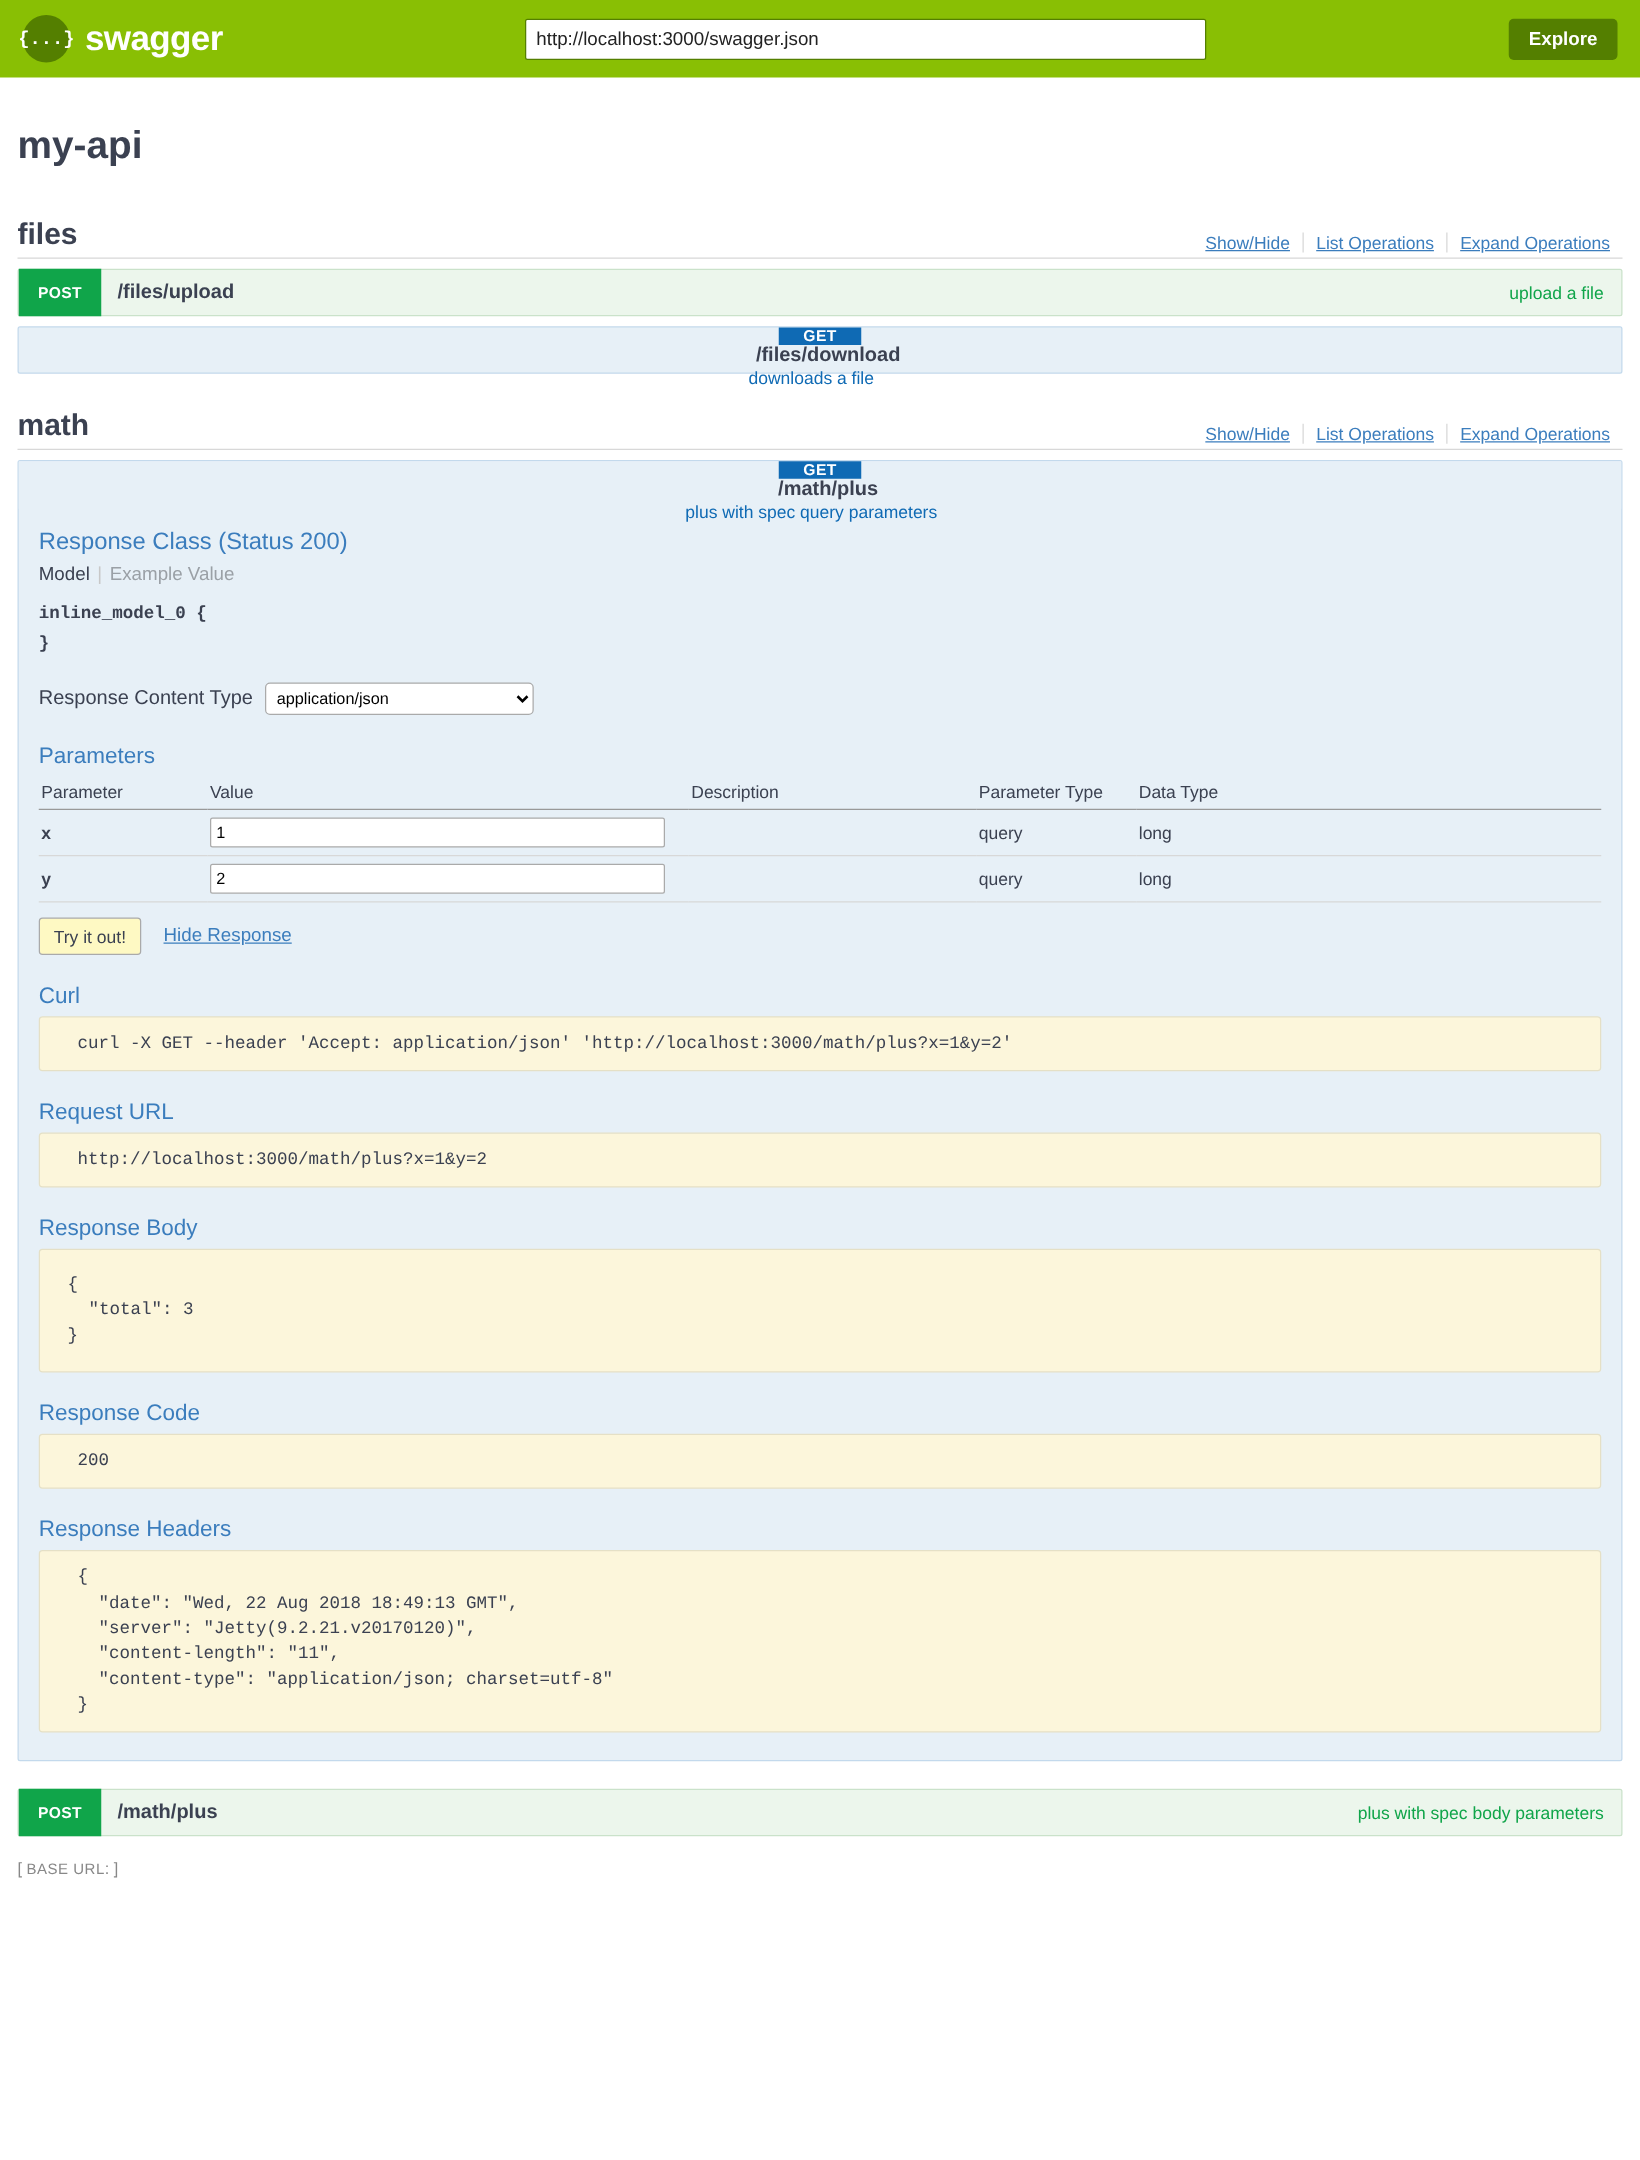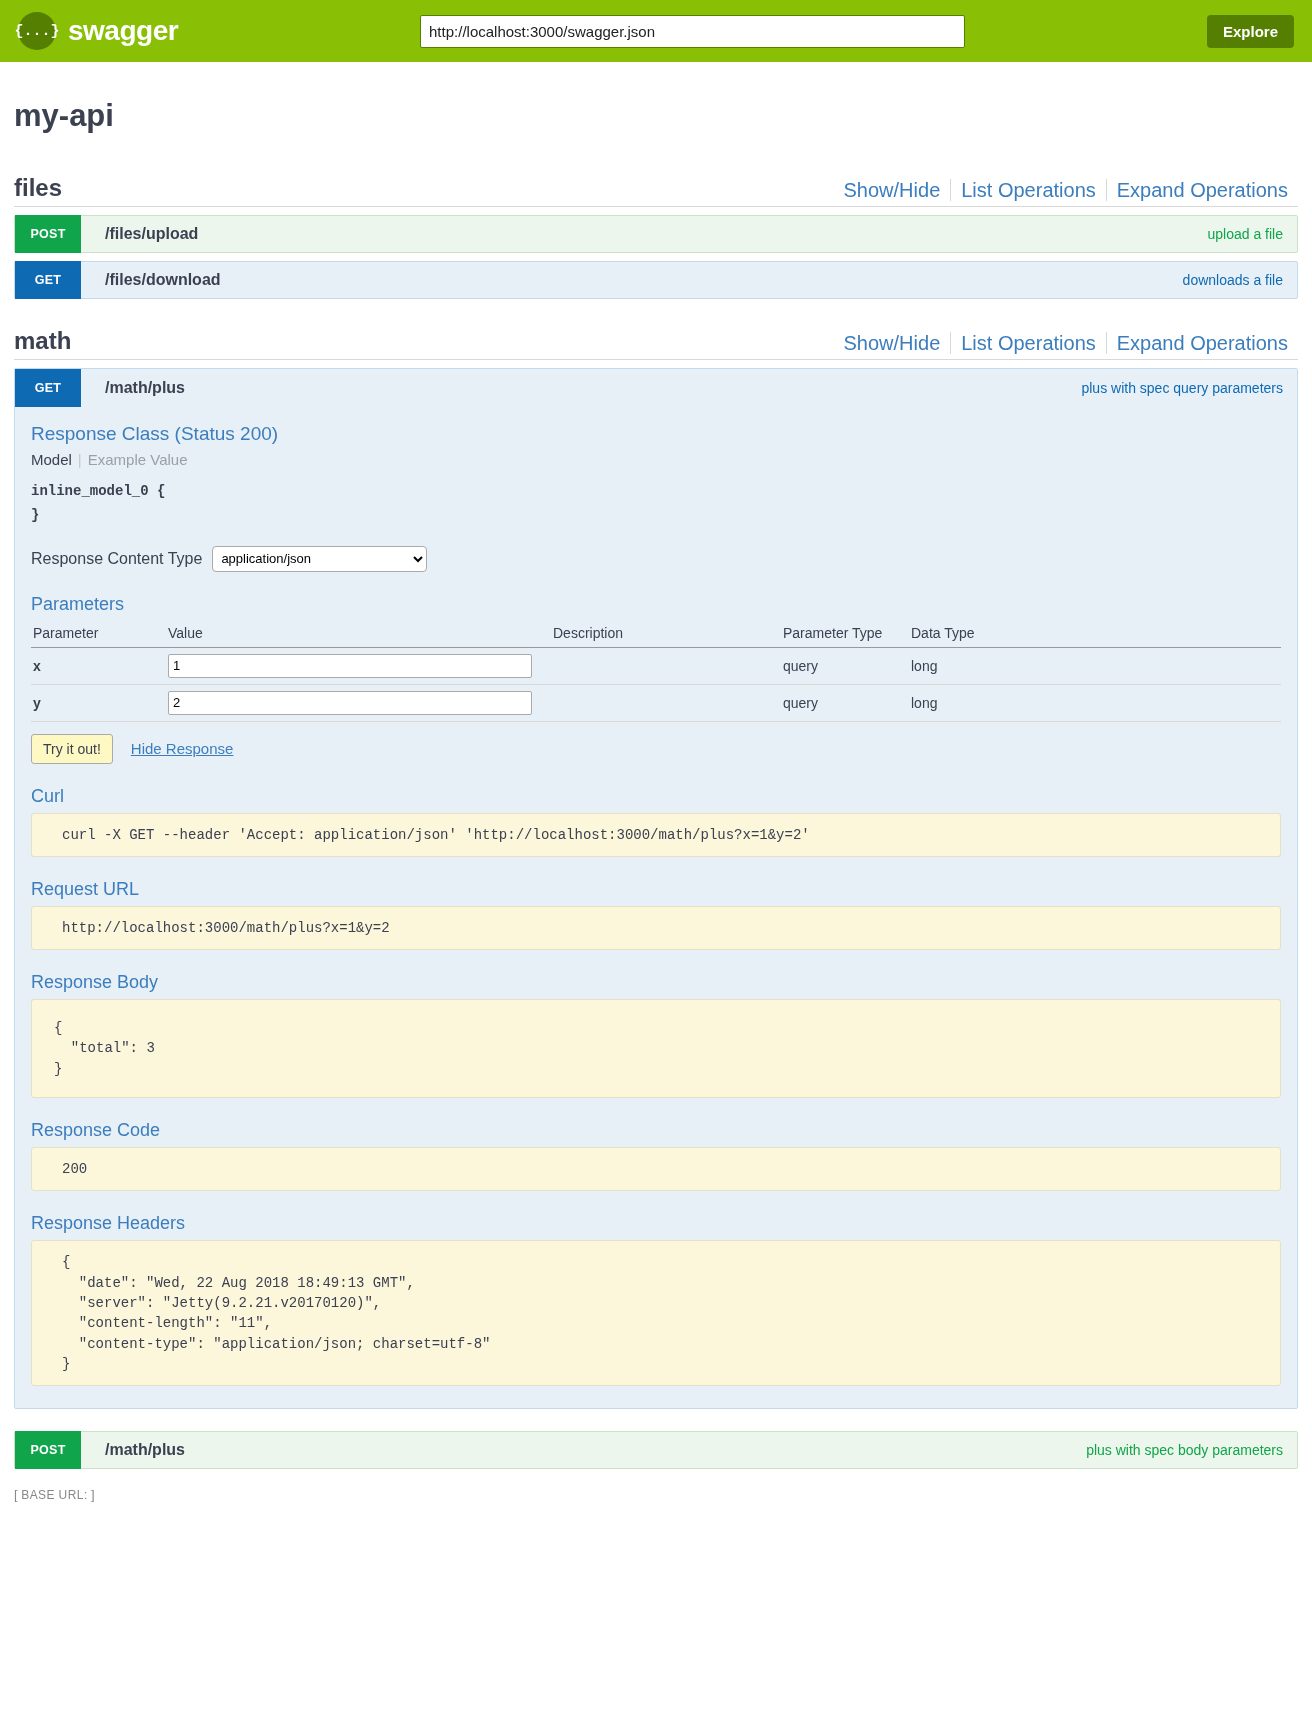--- a/index.html
+++ b/index.html
@@ -77,22 +77,23 @@
     padding-bottom: 4px;
     margin-top: 40px;
   }
   .section-head.tight { margin-top: 28px; }
   .section-title {
     font-size: 24px;
     font-weight: bold;
     color: #3b4151;
   }
   .section-links {
-    font-size: 20px;
+    font-size: 14px;
     color: #3b7dbd;
+    text-decoration: underline;
   }
   .section-links a {
     color: #3b7dbd;
     text-decoration: none;
     padding: 0 10px;
     cursor: pointer;
   }
   .section-links a:not(:last-child) { border-right: 1px solid #d8d8d8; }
 
   
@@ -109,33 +110,33 @@
     min-width: 66px;
     height: 38px;
     color: #fff;
     font-size: 12.5px;
     font-weight: bold;
     display: flex; align-items: center; justify-content: center;
     letter-spacing: 0.3px;
   }
   .op .path {
     flex: 1;
-    padding-left: 24px;
+    padding-left: 13px;
     font-size: 16px;
     font-weight: bold;
     color: #3b4151;
   }
   .op .summary {
     padding-right: 14px;
     font-size: 14px;
   }
   .op.post { background: #ecf6ec; border-color: #cae2ca; }
   .op.post .verb { background: #10a54a; text-align: right; }
   .op.post .summary { color: #10a54a; }
-  .op.get { background: #e7f0f7; border-color: #c3d9ec; }
+  .op.get { background: #e7f0f7; border-color: #c3d9ec; flex-direction: column; }
   .op.get .verb { background: #0f6ab4; }
   .op.get .summary { color: #0f6ab4; }
 
   
   .op-block {
     border: 1px solid #c3d9ec;
     border-radius: 2px;
     margin-top: 8px;
     background: #e7f0f7;
   }

